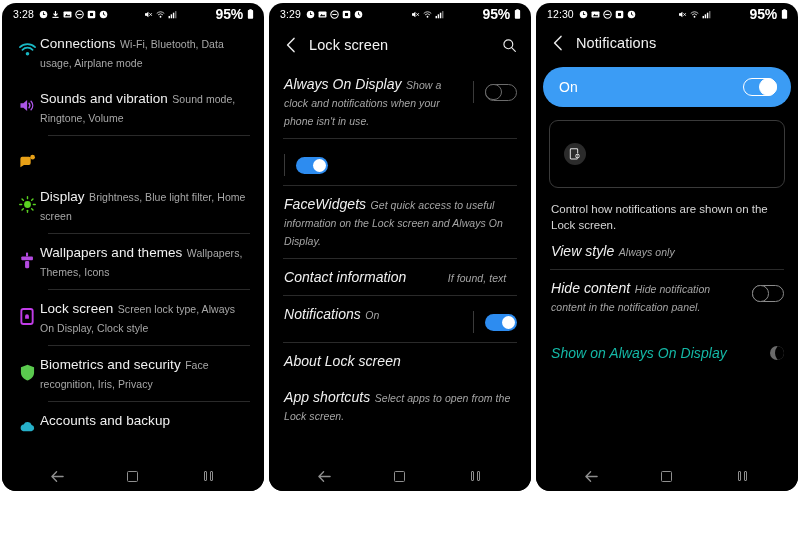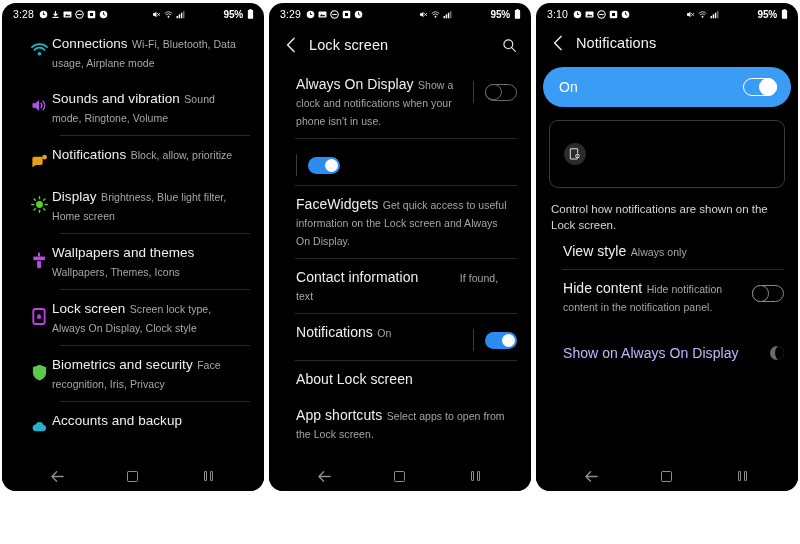--- a/index.html
+++ b/index.html
@@ -35,21 +35,21 @@
   }
   .sb-time{ font-size:10.5px; margin-right:5px; }
   .sb-left-icons{ display:flex; align-items:center; gap:3px; }
   .sb-ic{
     width:9px;height:9px;display:inline-flex;align-items:center;justify-content:center;
     color:#fff;
   }
   .sb-ic svg{ display:block; }
   .sb-spacer{ flex:1; }
   .sb-right{ display:flex; align-items:center; gap:3px; }
-  .sb-batt-text{ font-size:10px; font-weight:bold; letter-spacing:-.2px;padding-left:36px; }
+  .sb-batt-text{ font-size:14px; font-weight:bold; letter-spacing:-.2px;padding-left:36px; }
 
   
   .appbar{
     flex:0 0 auto;
     display:flex; align-items:center;
     padding:9px 11px 10px 13px;
     color:#fff;
   }
   .appbar .back{
     width:18px;height:18px;flex:0 0 18px;margin-right:9px;
@@ -69,21 +69,20 @@
     width:21px;height:21px;border-radius:50%;
     background:#1a8cff;
     display:flex;align-items:center;justify-content:center;
     margin-left:8px;
   }
 
   
   .list{
     flex:1; overflow:hidden;
     position:relative;
-    padding-left:12px;
   }
   .row{
     display:flex; align-items:flex-start;
     padding:9px 14px 9px 12px;
     position:relative;
   }
   .row .ico{
     flex:0 0 26px; width:26px;
     display:flex; align-items:center; justify-content:center;
     padding-top:9px;
@@ -92,29 +91,29 @@
   .row .t1{
     color:#f0f0f0; font-size:13.5px; font-weight:400; line-height:18px;
     letter-spacing:.05px;
   }
   .row .t2{
     color:#a8a8a8; font-size:10.5px; line-height:14px; margin-top:1px;
     letter-spacing:.05px;
   }
   .row .t2.accent{ color:#27b4c4; }
   .row .t2.accentblue{ color:#2e9fe0;margin-left:37px; }
-  .row.dim .t1{ color:#c4b5fd; }
+  .row.dim .t1{ color:#14b8a6; }
   .divider{
     height:1px; background:#2a2a2a;
     margin:0 14px 0 46px;
   }
   .divider.full{ margin:0 14px; }
 
   
-  .row.noico{ padding-left:15px; }
+  .row.noico{ padding-left:15px;font-style:italic; }
   .row.noico .txt{ padding-right:6px; }
   .row.noico .t1{ font-size:14px; }
   .row.noico .t2{ font-size:10.5px; color:#a5a5a5; line-height:14px; }
 
   
   .tgwrap{
     flex:0 0 auto; display:flex; align-items:center;
     padding-top:6px;
   }
   .tg-sep{
@@ -320,24 +319,20 @@
         </span>
       </div>
       <div class="divider"></div>
 
       <div class="row">
         <span class="ico">
           <svg width="17" height="15" viewBox="0 0 18 16">
               <path d="M1.4 5 A2 2 0 0 1 3.4 3 H10.4 A2 2 0 0 1 12.4 5 V9.6 A2 2 0 0 1 10.4 11.6 H5.2 L1.4 14 Z" fill="#e8a117"></path>
               <circle cx="14.4" cy="3.4" r="2.5" fill="#e8a117"></circle>
             </svg>
-        </span>
-        <span class="txt">
-          <span class="t1">Notifications</span>
-          <span class="t2">Block, allow, prioritize</span>
         </span>
       </div>
 
       <div class="row">
         <span class="ico">
           <svg width="17" height="17" viewBox="0 0 18 18">
               <circle cx="9" cy="9" r="3.6" fill="#5ad321"></circle>
               <g stroke="#5ad321" stroke-width="1.5" stroke-linecap="round">
                 <path d="M9 0.8 V2.8"></path>
                 <path d="M9 15.2 V17.2"></path>
@@ -602,21 +597,21 @@
             <i></i>
             <i></i>
           </span>
         </span>
     </div>
   </div>
 
   <div class="phone">
 
     <div class="statusbar">
-      <span class="sb-time">3:10</span>
+      <span class="sb-time">12:30</span>
       <span class="sb-left-icons">
         <span class="sb-ic">
             <svg width="9" height="9" viewBox="0 0 10 10">
               <circle cx="5" cy="5" r="4.2" fill="#fff"></circle>
               <rect x="4.6" y="2.4" width="0.9" height="3" fill="#000"></rect>
               <rect x="4.6" y="4.6" width="2.3" height="0.9" fill="#000"></rect>
             </svg>
           </span>
         <span class="sb-ic">
             <svg width="9" height="9" viewBox="0 0 10 10">

